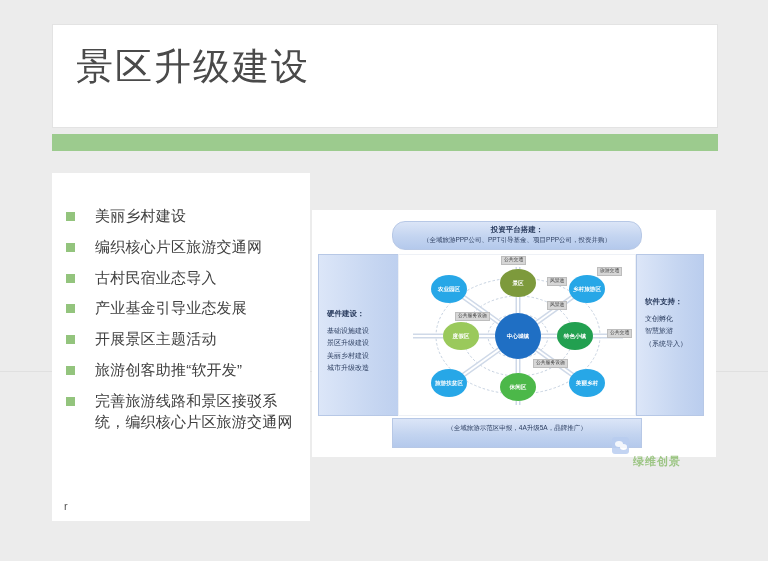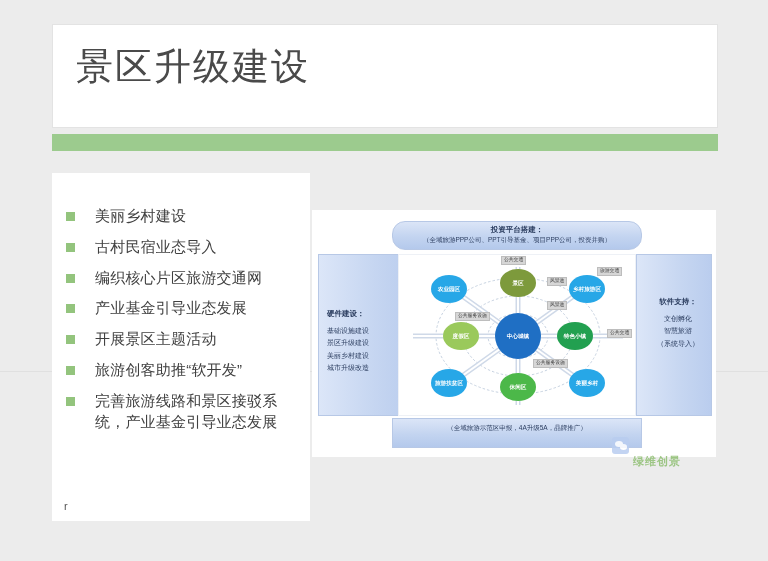--- a/index.html
+++ b/index.html
@@ -34,21 +34,21 @@
   .band{background:linear-gradient(180deg,#dbe5f7 0%,#c3d4f0 55%,#b4c9ec 100%);
     border:1px solid #b7c8e6;box-sizing:border-box;text-align:center;color:#2c3e60;}
   .band-top{left:80px;top:11px;width:250px;height:29px;padding-top:3px;border-radius:13px;}
   .band-bottom{left:80px;top:208px;width:250px;height:30px;padding-top:4px;}
   .band-t1{font-size:7.5px;font-weight:bold;line-height:1.35;}
   .band-t2{font-size:6.5px;line-height:1.4;}
 
   .side{background:linear-gradient(90deg,#dce6f8 0%,#c6d6f1 60%,#bacdee 100%);
     border:1px solid #b7c8e6;box-sizing:border-box;color:#2c3e60;}
   .side-left{left:6px;top:44px;width:93px;height:162px;}
-  .side-right{left:324px;top:44px;width:76px;height:162px;text-align:center;}
+  .side-right{left:324px;top:44px;width:68px;height:162px;}
   .side-title{font-size:7.5px;font-weight:bold;margin:0 0 6px 0;}
   .side-item{font-size:7px;line-height:1.75;}
   .side-left .inner{padding:54px 0 0 8px;}
   .side-right .inner{padding:42px 0 0 8px;}
 
   .canvas{left:86px;top:44px;width:238px;height:162px;background:#ffffff;
     border:1px solid #eef1f6;box-sizing:border-box;overflow:hidden;}
 
   .node{position:absolute;border-radius:50%;display:flex;align-items:center;
     justify-content:center;color:#ffffff;font-size:5.6px;line-height:1.25;
@@ -76,41 +76,41 @@
 <div class="title-bar"></div>
 
 <div class="bullet-card">
   <div class="bullet-list">
     <div class="bullet-row">
       <span class="bullet-marker"></span>
       <span class="bullet-text">美丽乡村建设</span>
     </div>
     <div class="bullet-row">
       <span class="bullet-marker"></span>
+      <span class="bullet-text">编织核心片区旅游交通网</span>
+    </div>
+    <div class="bullet-row">
+      <span class="bullet-marker"></span>
       <span class="bullet-text">古村民宿业态导入</span>
     </div>
     <div class="bullet-row">
       <span class="bullet-marker"></span>
-      <span class="bullet-text">编织核心片区旅游交通网</span>
-    </div>
-    <div class="bullet-row">
-      <span class="bullet-marker"></span>
       <span class="bullet-text">产业基金引导业态发展</span>
     </div>
     <div class="bullet-row">
       <span class="bullet-marker"></span>
       <span class="bullet-text">开展景区主题活动</span>
     </div>
     <div class="bullet-row">
       <span class="bullet-marker"></span>
       <span class="bullet-text">旅游创客助推“软开发”</span>
     </div>
     <div class="bullet-row">
       <span class="bullet-marker"></span>
-      <span class="bullet-text">完善旅游线路和景区接驳系统，产业基金引导业态发展</span>
+      <span class="bullet-text">完善旅游线路和景区接驳系统，编织核心片区旅游交通网</span>
     </div>
   </div>
   <div class="stray-mark" style="position:absolute;left:12px;top:327px;">r</div>
 </div>
 
 <div class="diagram-card">
 
   <div class="dg band band-top">
     <div class="band-t1">投资平台搭建：</div>
     <div class="band-t2">（全域旅游PPP公司、PPT引导基金、项目PPP公司，投资并购）</div>

